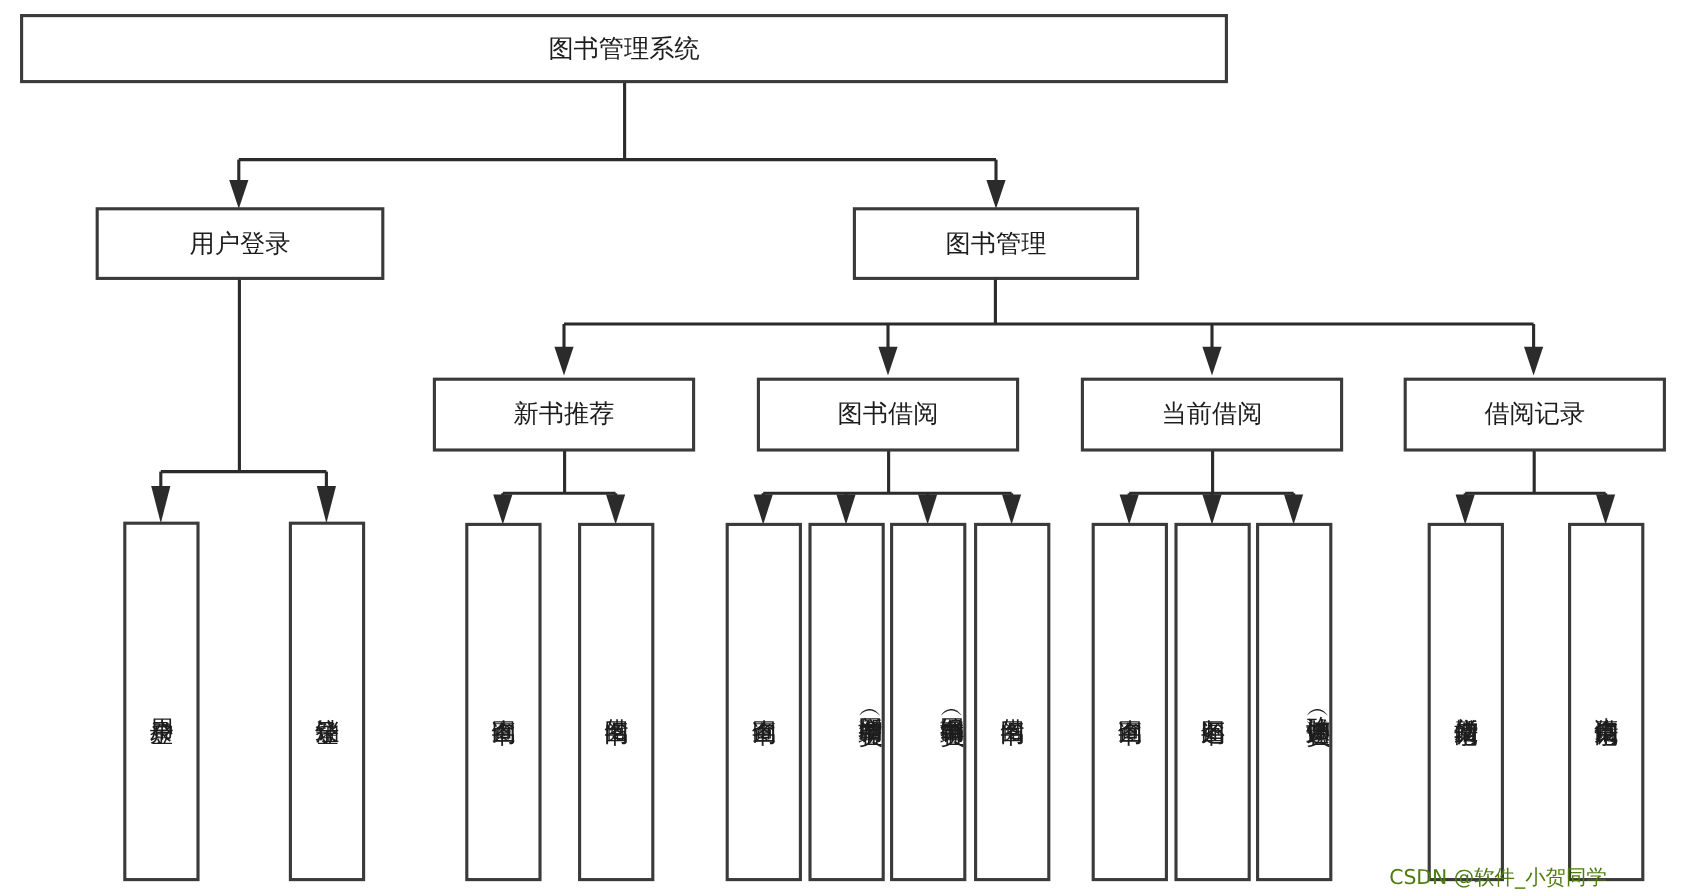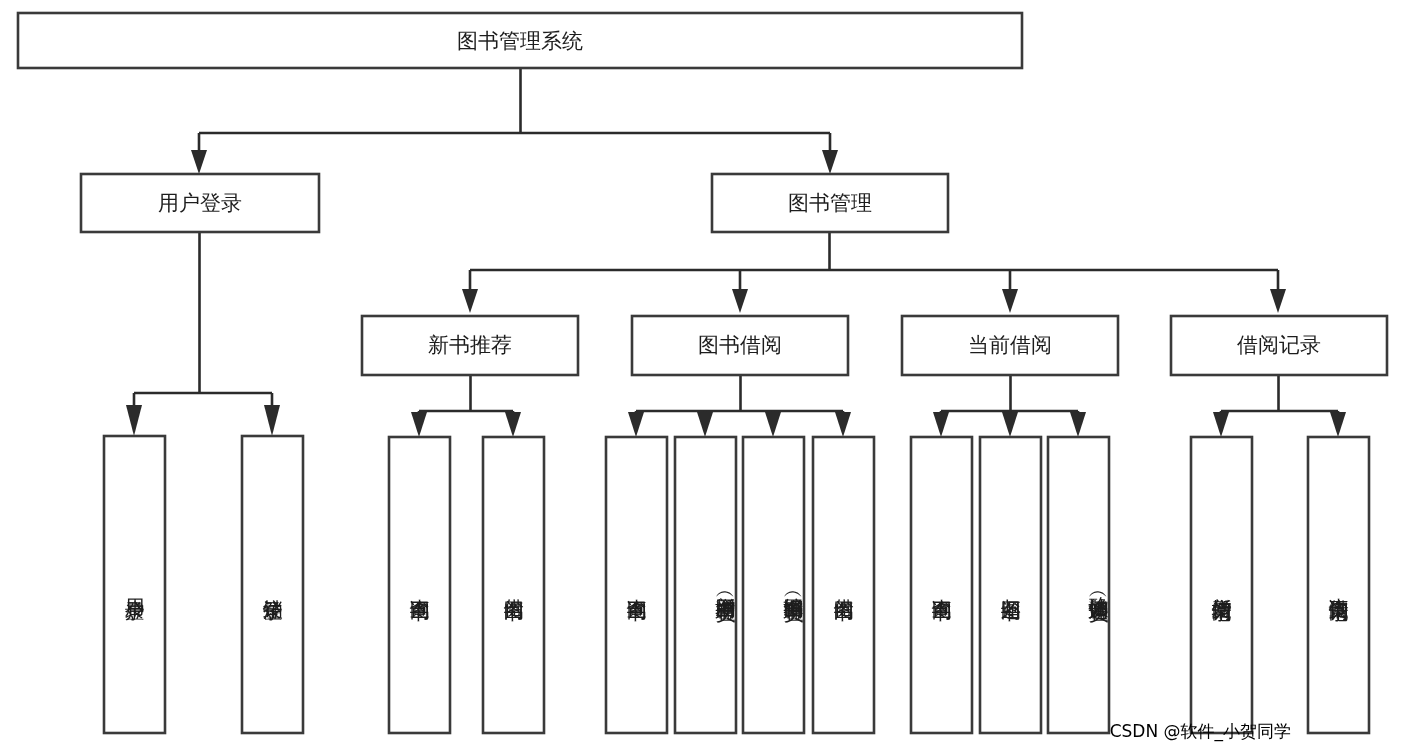--- a/index.html
+++ b/index.html
@@ -12,20 +12,21 @@
     font-family: "DejaVu Sans", "Liberation Sans", sans-serif;
     width: 1405px;
     height: 747px;
     overflow: hidden;
     position: relative;
   }
   #diagram-root {
     position: relative;
     width: 1299px;
     height: 747px;
+    padding-left: 48px;
   }
   svg#flowchart {
     position: absolute;
     left: 0;
     top: 0;
     width: 1405px;
     height: 747px;
     display: block;
   }
   .node-rect {
@@ -68,21 +69,21 @@
     white-space: nowrap;
     pointer-events: none;
     text-align: center;
   }
   .watermark {
     position: absolute;
     right: 8px;
     bottom: 4px;
     font-family: "DejaVu Sans", "Liberation Sans", sans-serif;
     font-size: 17px;
-    color: #000000;
+    color: #4d7c0f;
     white-space: nowrap;
     pointer-events: none;
   }
 </style>
 </head>
 <body>
 
 <div id="diagram-root">
 
   <svg id="flowchart" viewBox="0 0 1405 747">

